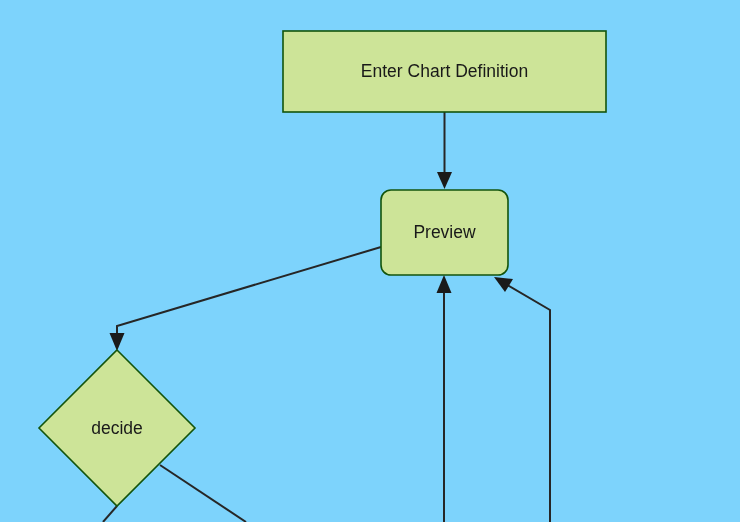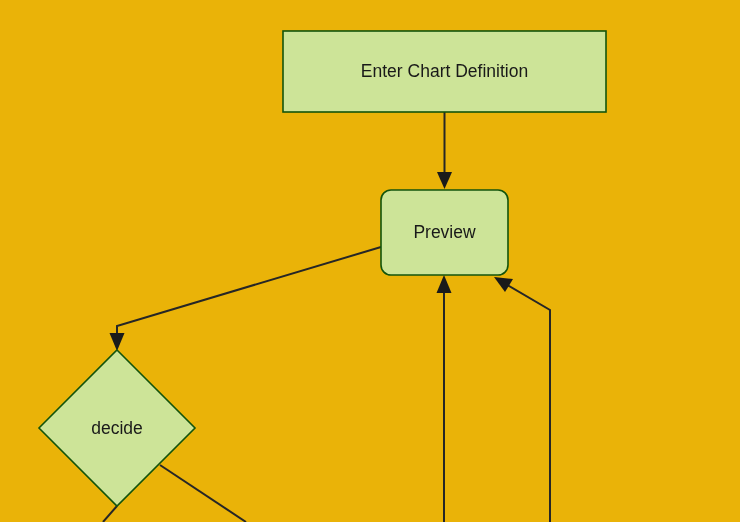--- a/index.html
+++ b/index.html
@@ -10,21 +10,21 @@
   body {
     width: 740px;
     height: 522px;
     overflow: hidden;
     font-family: "Liberation Sans", sans-serif;
   }
   #diagram-root {
     position: relative;
     width: 740px;
     height: 522px;
-    background: #eab308;
+    background: #7dd3fc;
   }
   #flowchart-svg {
     display: block;
     width: 740px;
     height: 522px;
   }
   .node-shape {
     fill: #cde498;
     stroke: #13540c;
     stroke-width: 1.6px;

